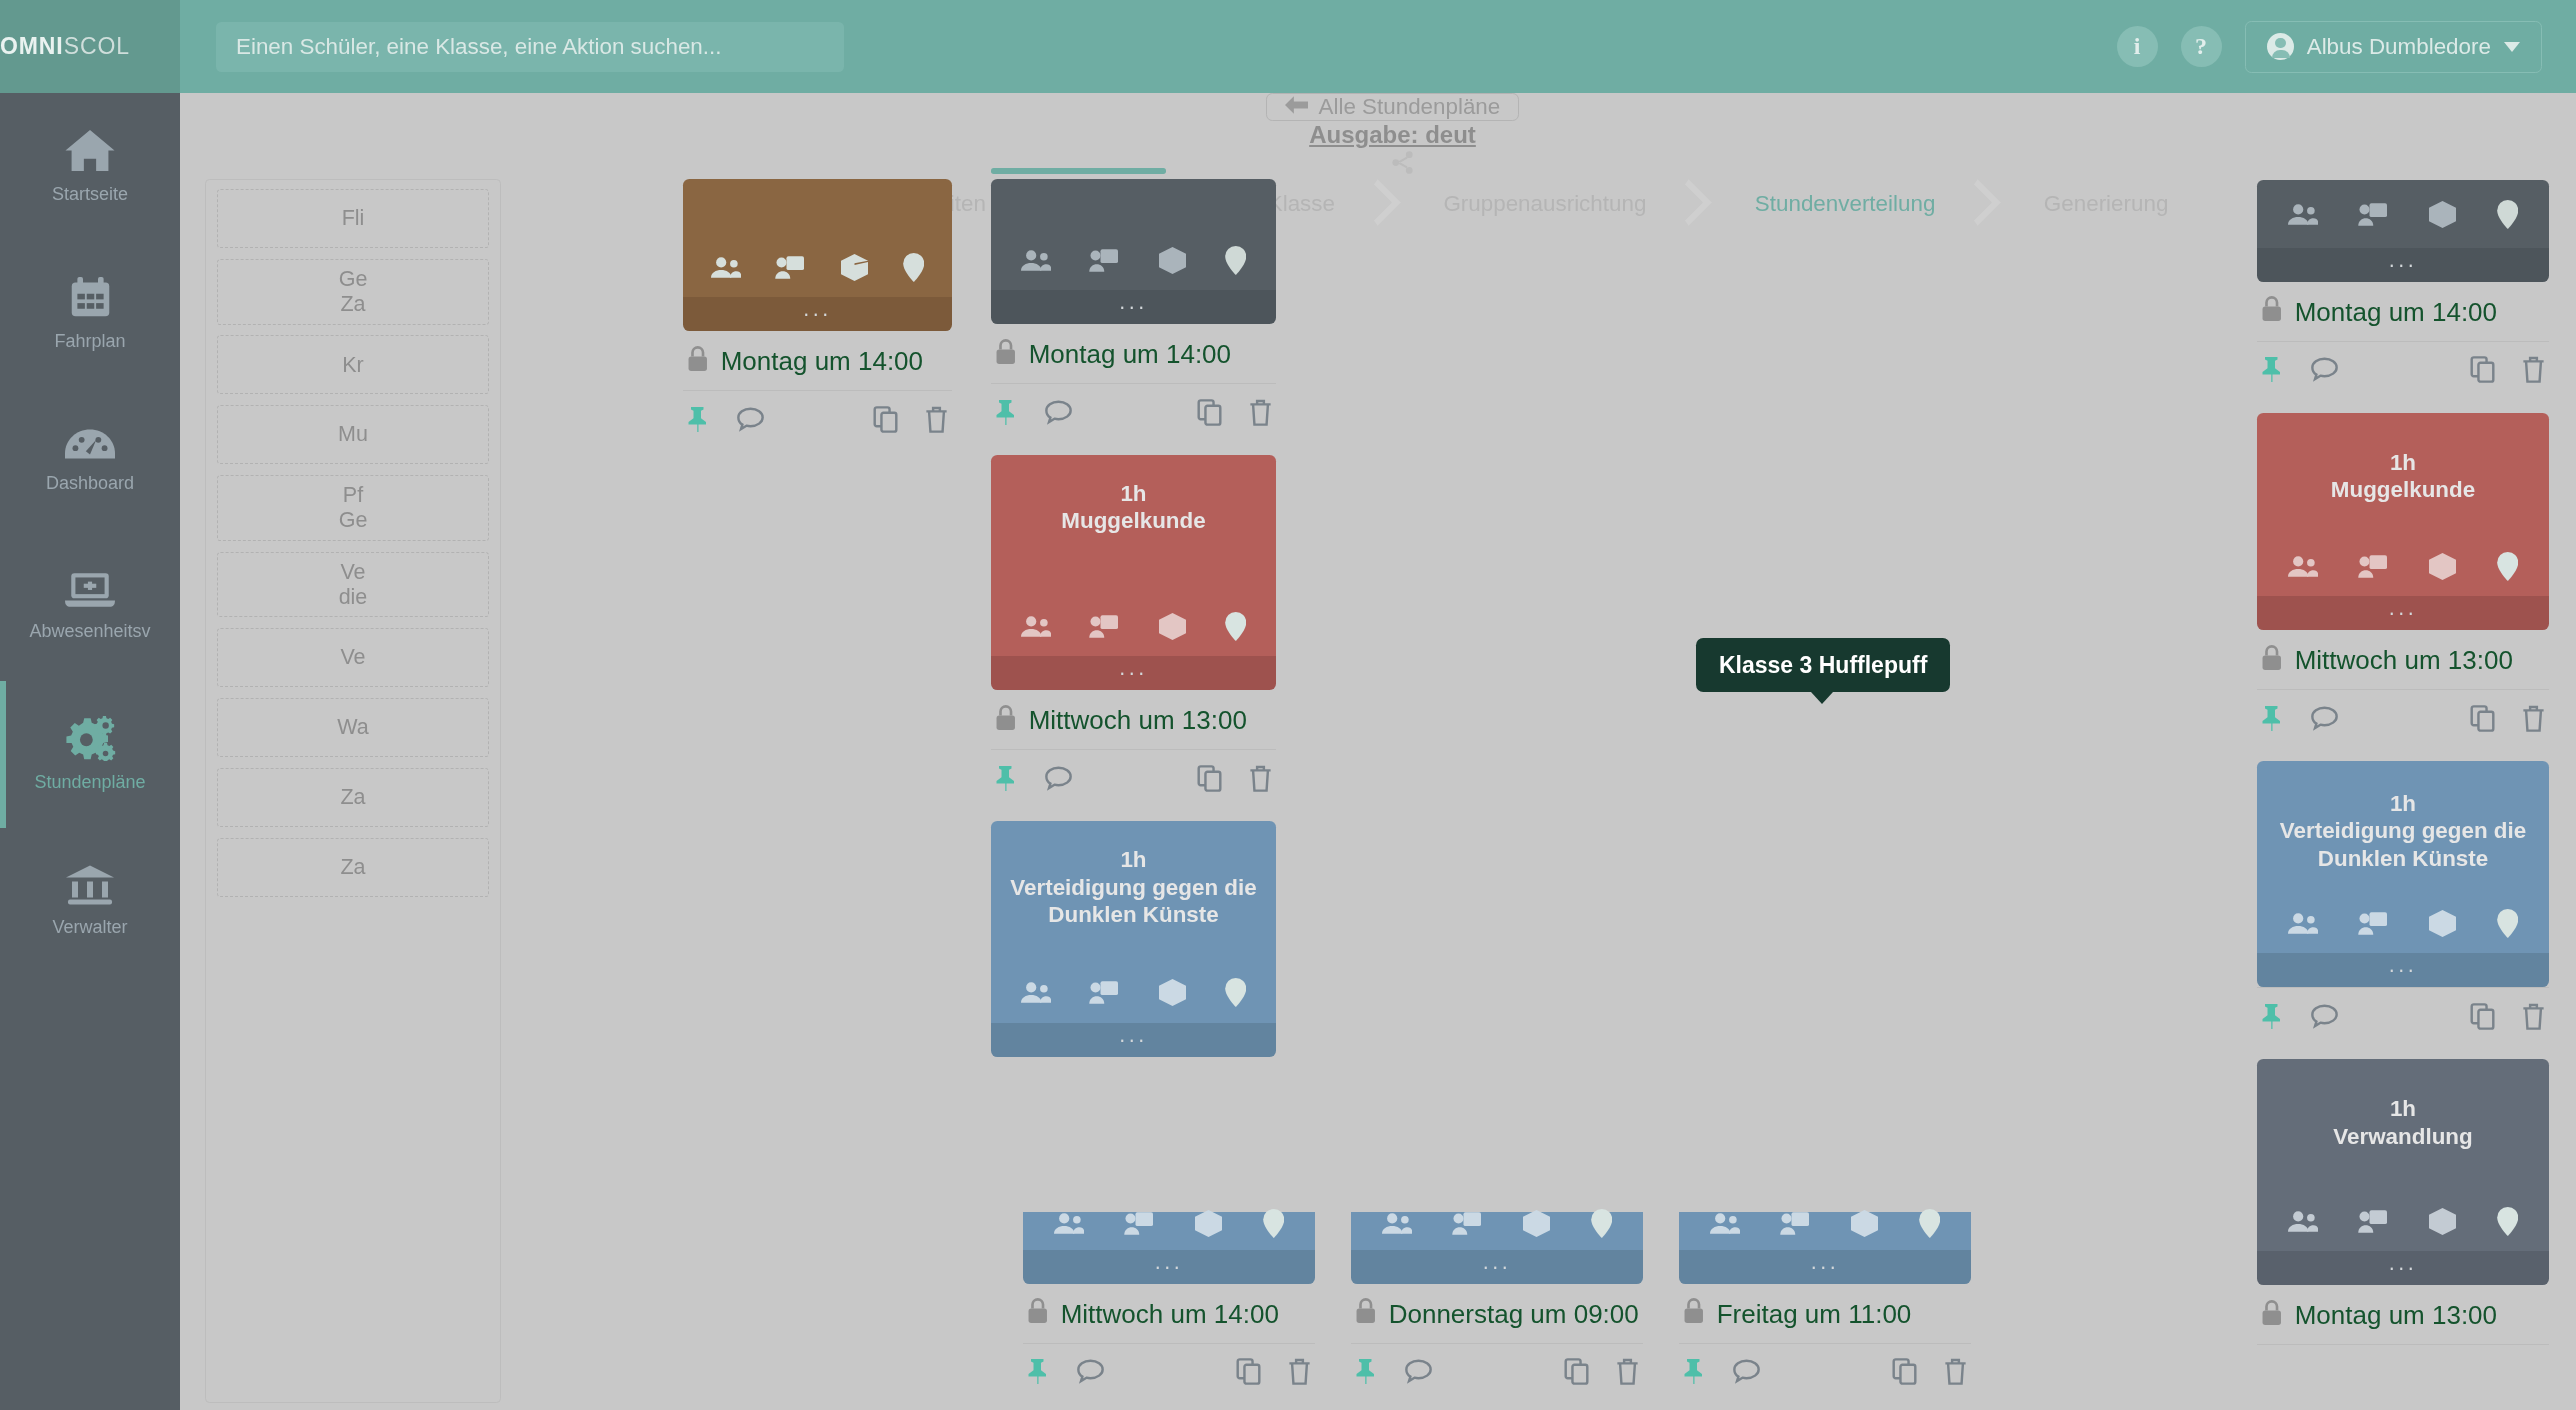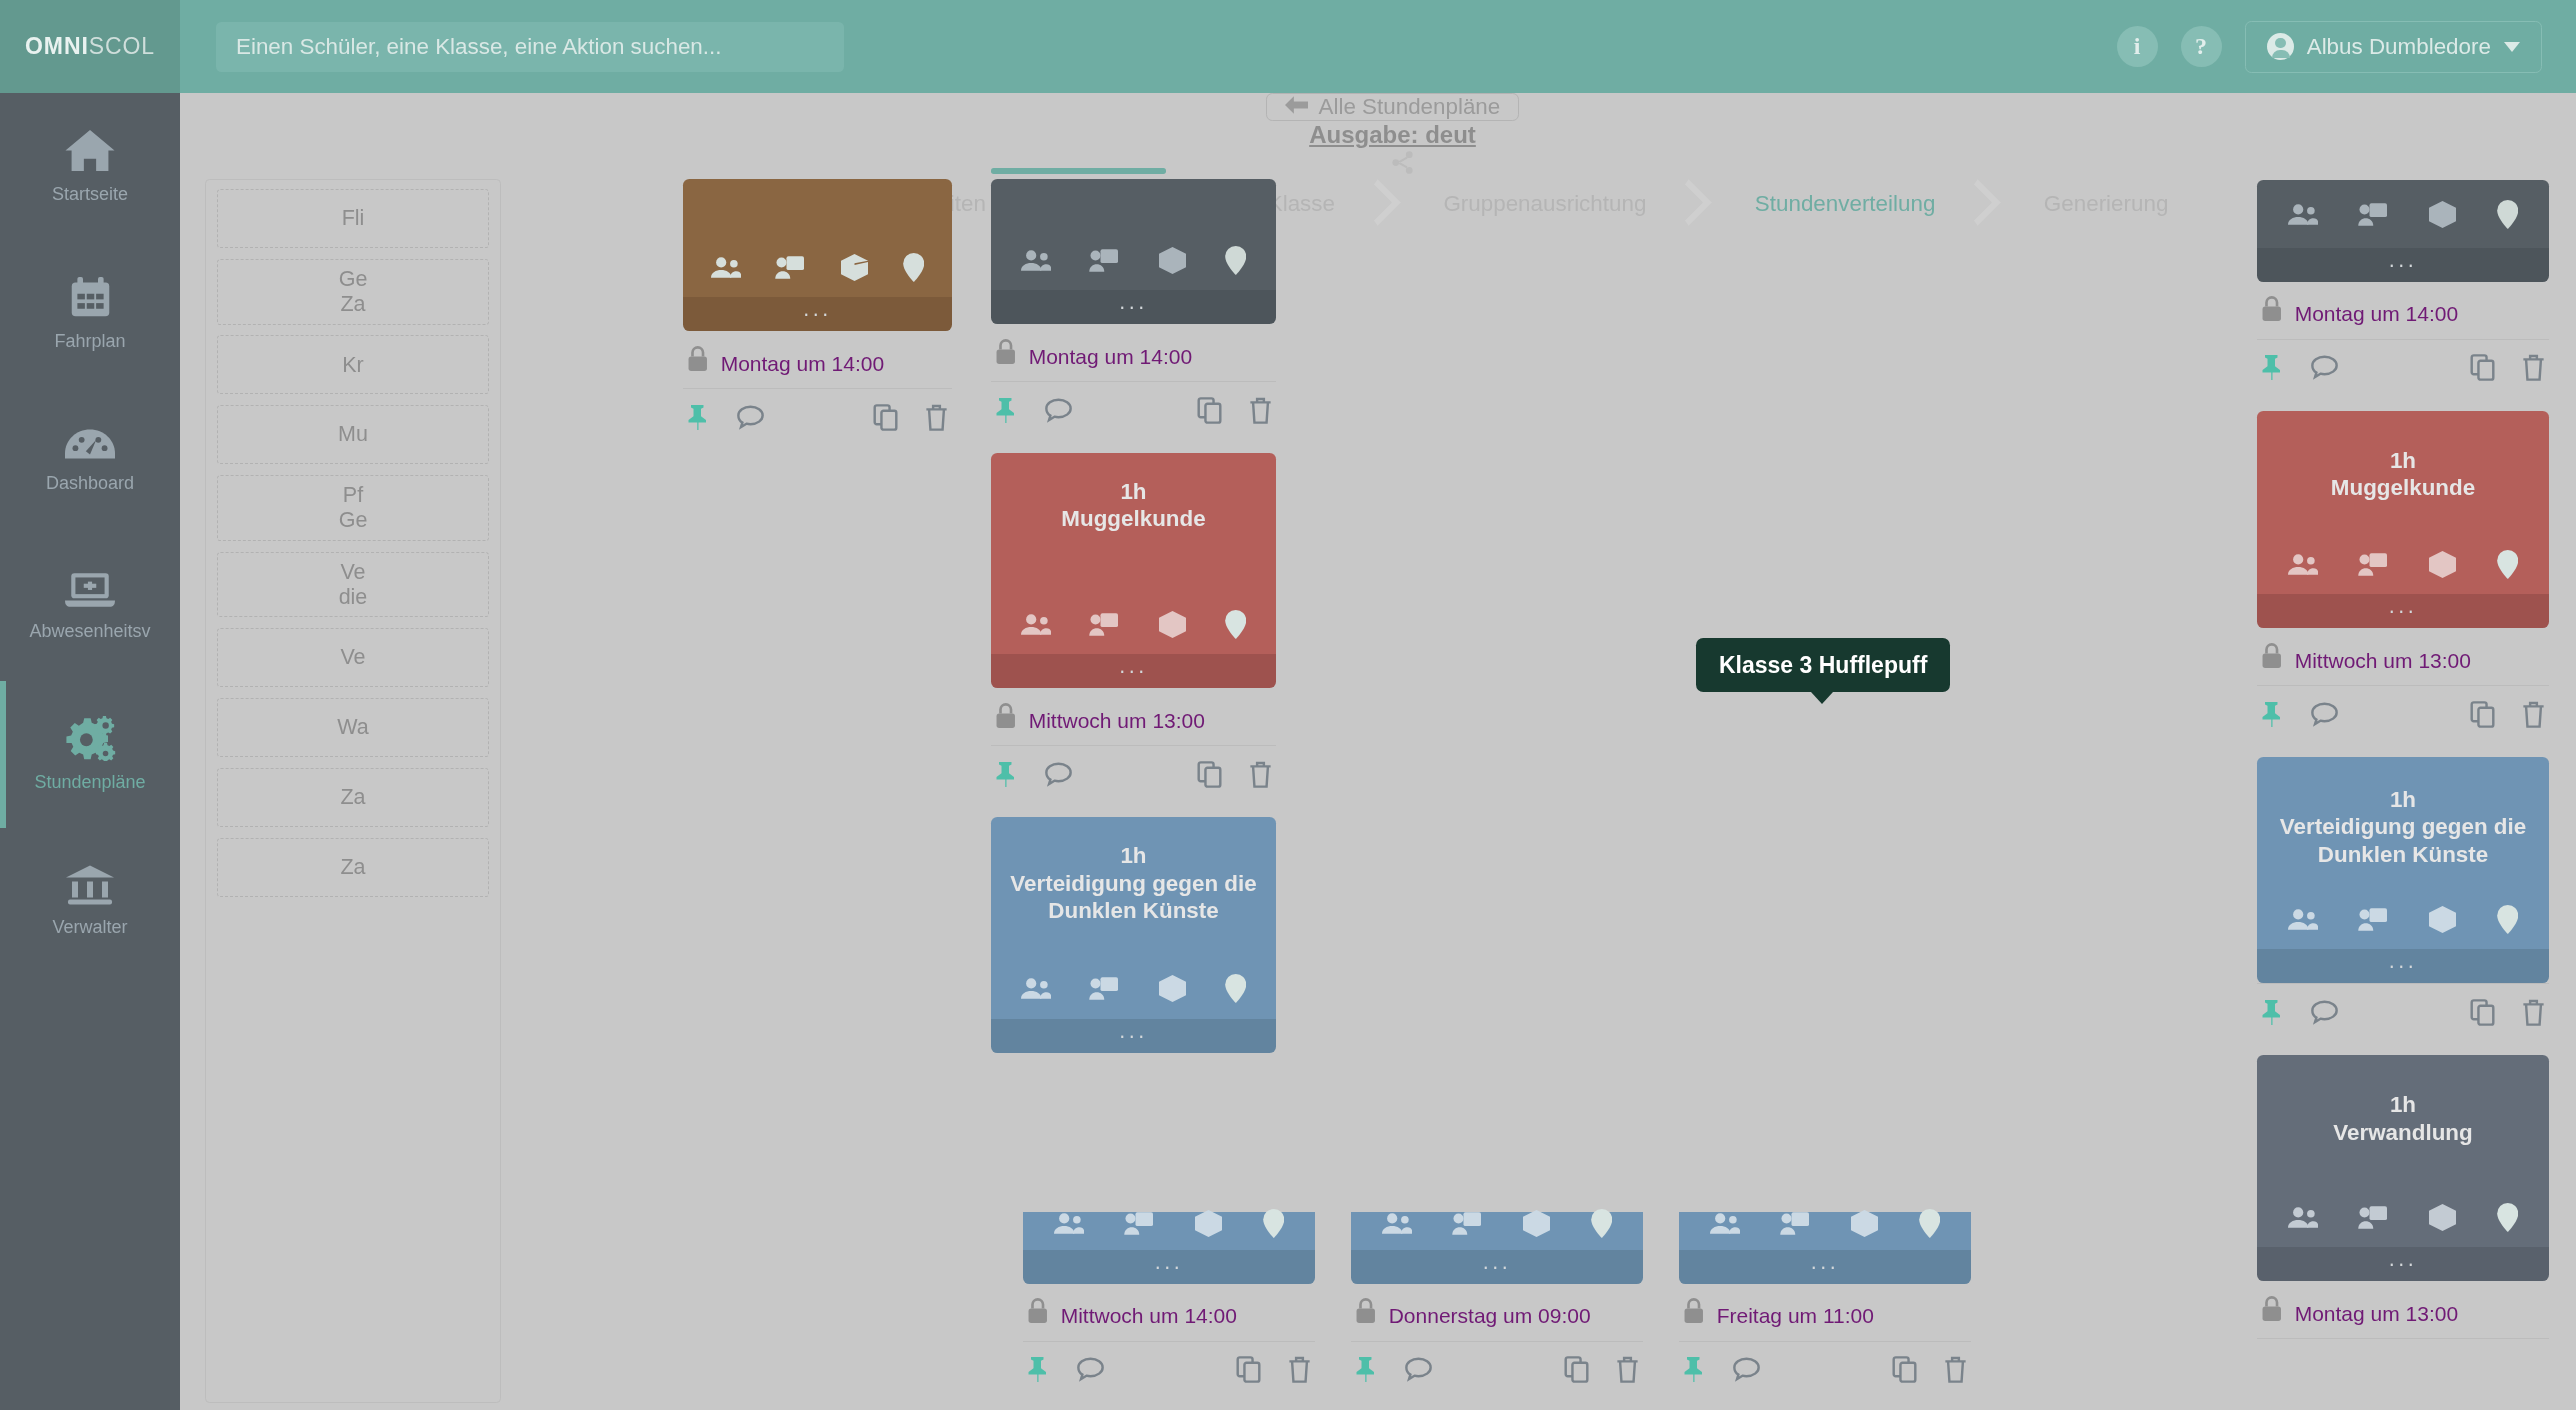--- a/index.html
+++ b/index.html
@@ -6,21 +6,21 @@
   * { box-sizing: border-box; margin:0; padding:0; }
   html,body { width:2576px; height:1411px; overflow:hidden; }
   body {
     font-family: "Liberation Sans", sans-serif;
     background:#c8c8c8;
     position:relative;
     -webkit-font-smoothing:antialiased;
   }
   
   #topbar { position:absolute; top:0; left:0; width:2576px; height:93px; background:#6fada3; display:flex; align-items:center; z-index:20;}
-  #logo-box { width:180px; height:93px; background:#63998f; display:flex; align-items:center; justify-content:center; flex:0 0 180px;}
+  #logo-box { width:180px; height:93px; background:#63998f; display:flex; align-items:center; justify-content:flex-start; flex:0 0 180px;}
   #logo-text { font-size:23px; letter-spacing:0.9px; color:#cfdedb;}
   #logo-text b { color:#e9f2f0; font-weight:bold;}
   #global-search { margin-left:36px; width:628px; height:50px; background:#7ab5ac; border-radius:5.4px; display:flex; align-items:center; padding:0 20px;}
   #global-search input { background:transparent; border:none; outline:none; width:100%; font-size:22.4px; color:#eaf4f2; font-family:"Liberation Sans", sans-serif;}
   #global-search input::placeholder { color:#d9e8e5; opacity:1;}
   #topbar-right { margin-left:auto; display:flex; align-items:center; padding-right:34px; gap:23px;}
   .circ-icon { width:41px; height:41px; border-radius:50%; background:#86bdb4; color:#e2eeec; display:flex; align-items:center; justify-content:center; font-size:24px; font-weight:bold; font-family:"Liberation Serif",serif;}
   #user-chip { border:1.8px solid #86bdb4; border-radius:6.3px; height:52px; display:flex; align-items:center; gap:12.6px; padding:0 21.5px; color:#dceae7; font-size:22.4px;}
   .avatar-dot { width:27px;height:27px;border-radius:50%;background:#dceae7;position:relative;}
   .avatar-dot::after{content:"";position:absolute;width:10.8px;height:10.8px;border-radius:50%;background:#86bdb4;left:8px;top:4.5px;}
@@ -52,21 +52,21 @@
 
   
   #card-grid { position:absolute; left:503px; top:86px; right:0; bottom:0; display:flex; gap:39px; padding-right:27px;}
   .card-col { width:285px; display:flex; flex-direction:column; }
   .card-col.has-rail { position:relative; }
   .card-col.has-rail::before{content:"";position:absolute;top:-10.8px;left:0;width:175px;height:5.4px;background:#6fada3;border-radius:2.7px;}
   .lesson { margin-bottom:3.6px; }
   .lesson-head { border-radius:6.3px 6.3px 0 0; padding:25px 9px 20px; text-align:center; color:#e6e6e6; font-weight:bold; font-size:22.4px; line-height:1.22;}
   .lesson-icons { display:flex; align-items:center; justify-content:space-around; padding:12.6px 10.8px;}
   .lesson-dots { text-align:center; font-size:21.5px; letter-spacing:3.6px; padding-bottom:9px; border-radius:0 0 6.3px 6.3px; color:#d3d7da;}
-  .lesson-when { display:flex; align-items:flex-end; gap:12.6px; padding:14.4px 3.6px 12.6px; color:#701a75; font-size:21px;}
+  .lesson-when { display:flex; align-items:center; gap:12.6px; padding:14.4px 3.6px 12.6px; color:#14532d; font-size:26px;}
   .lesson-actions { display:flex; align-items:center; border-top:0.9px solid #bcbcbc; padding:14.4px 3.6px 23px; gap:27px;}
   .lesson-actions .spacer { flex:1; }
   #modal { position:absolute; left:593px; top:179px; width:1398px; height:1047px; background:#fff; border-radius:8px; box-shadow:0 7.2px 36px rgba(0,0,0,.28); display:flex; flex-direction:column; overflow:hidden;}
   #modal-title { text-align:center; padding:34px 0 9px; font-size:27px; color:#5b646b; font-variant:small-caps; letter-spacing:0.9px;}
   #modal-desc { padding:38px 47px 0; color:#8a939a; font-size:22.4px; line-height:1.55;}
   #modal-desc .inline-ico{ display:inline-block; vertical-align:-3.6px; margin:0 2.7px;}
   #filter-wrap { display:flex; align-items:center; gap:18px; padding:27px 47px 16px 34px;}
   #filter-input { flex:1; height:56px; border:1.8px solid #4fc0ac; border-radius:6.3px; outline:none; padding:0 16px; font-size:22.4px; color:#555; font-family:"Liberation Sans",sans-serif; box-shadow:0 0 6.3px rgba(79,192,172,.55);}
   #filter-input::placeholder{color:#b9bfc4;opacity:1;}
   #teacher-list { flex:1; overflow:hidden; position:relative; border-top:0.9px solid #eceeef; margin:0 34px;}

